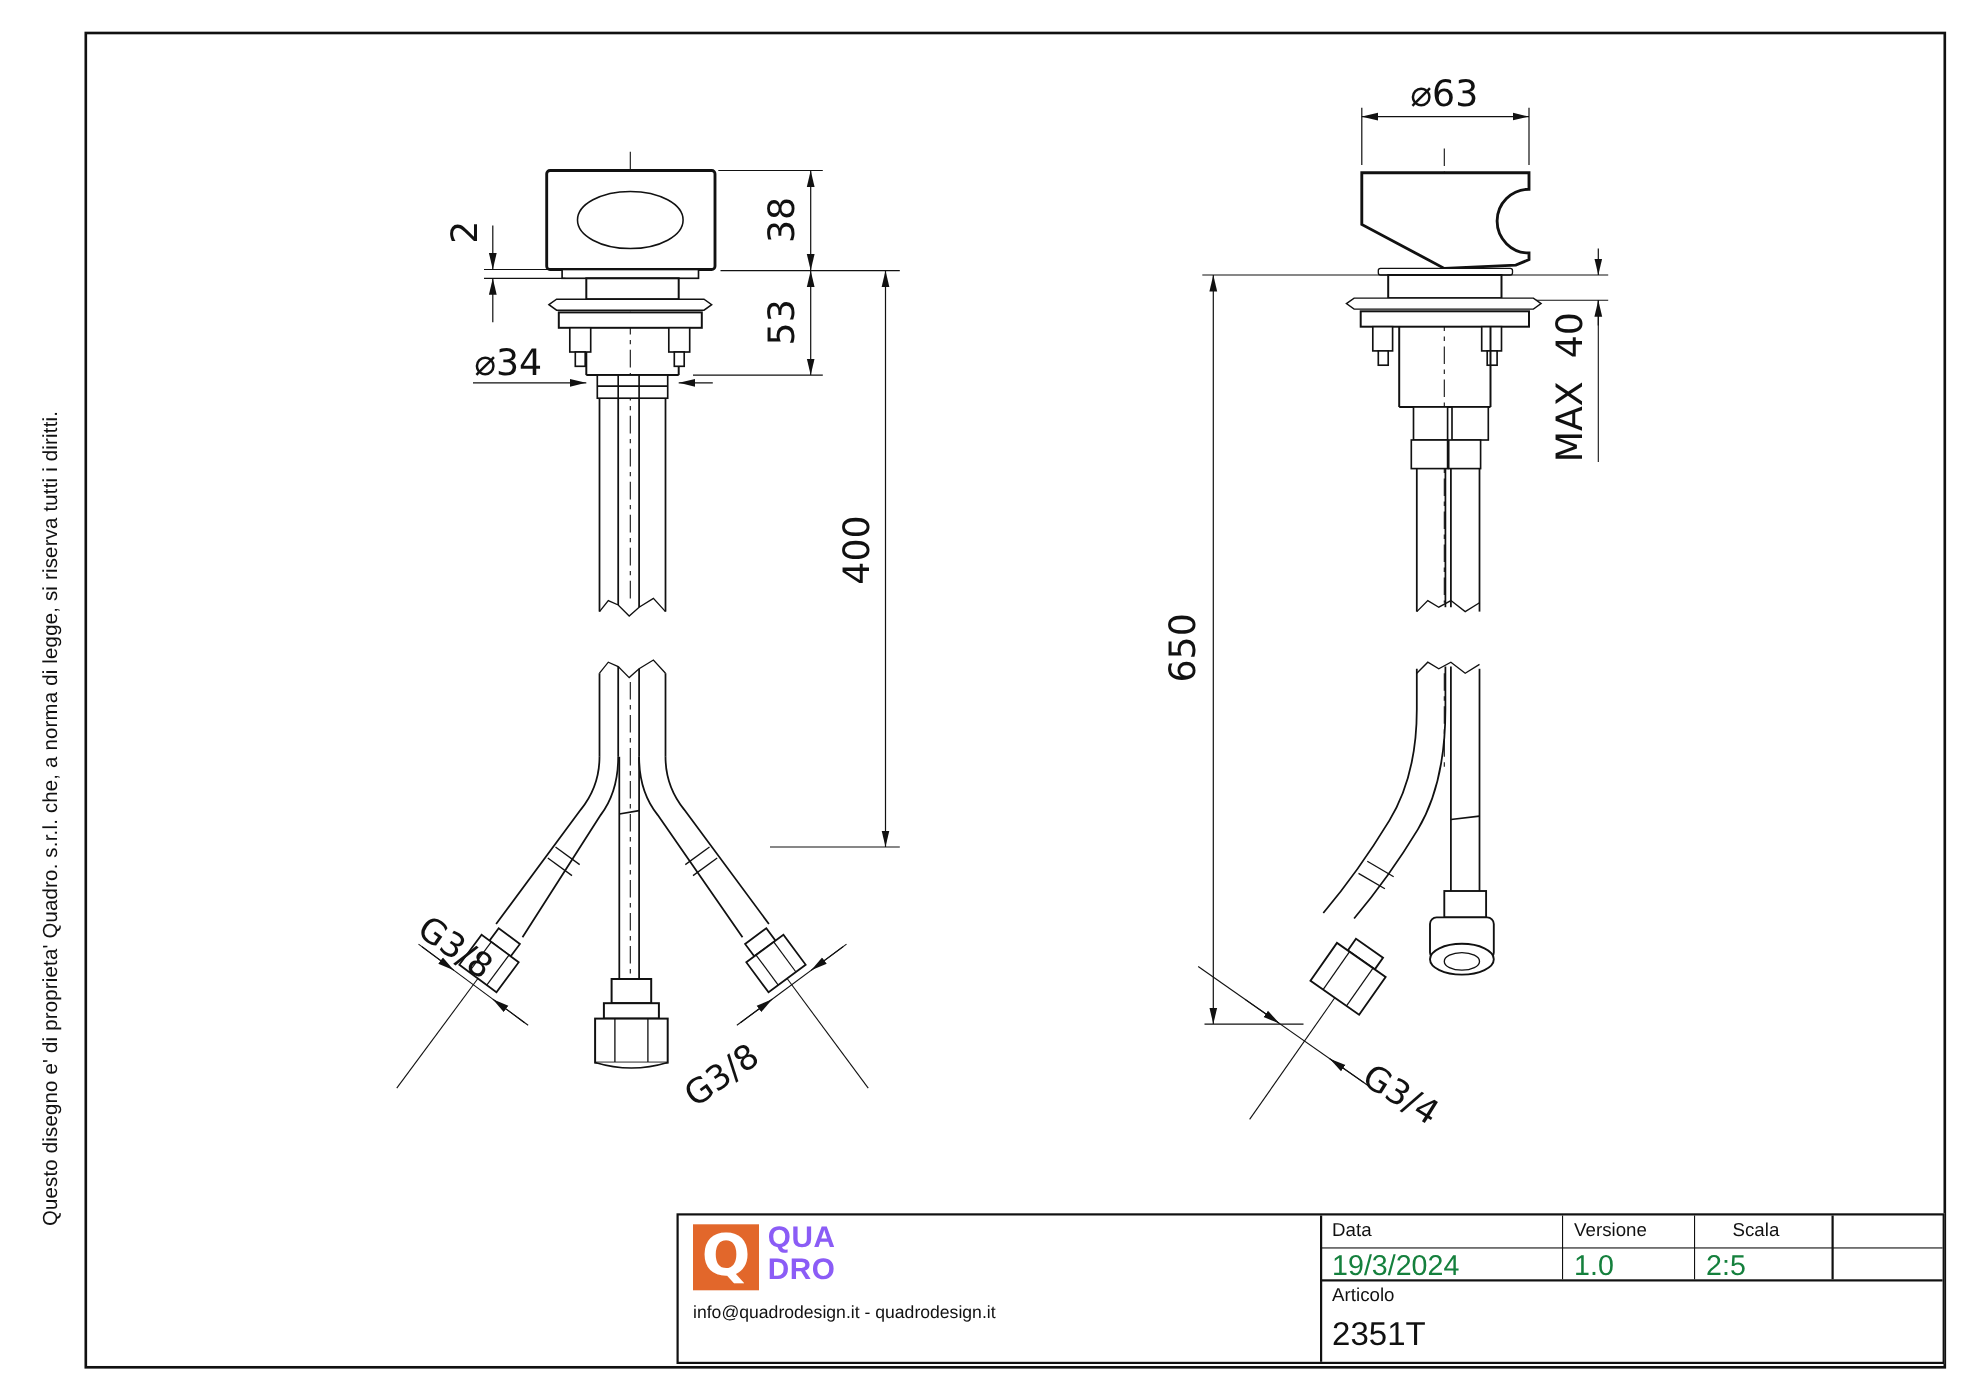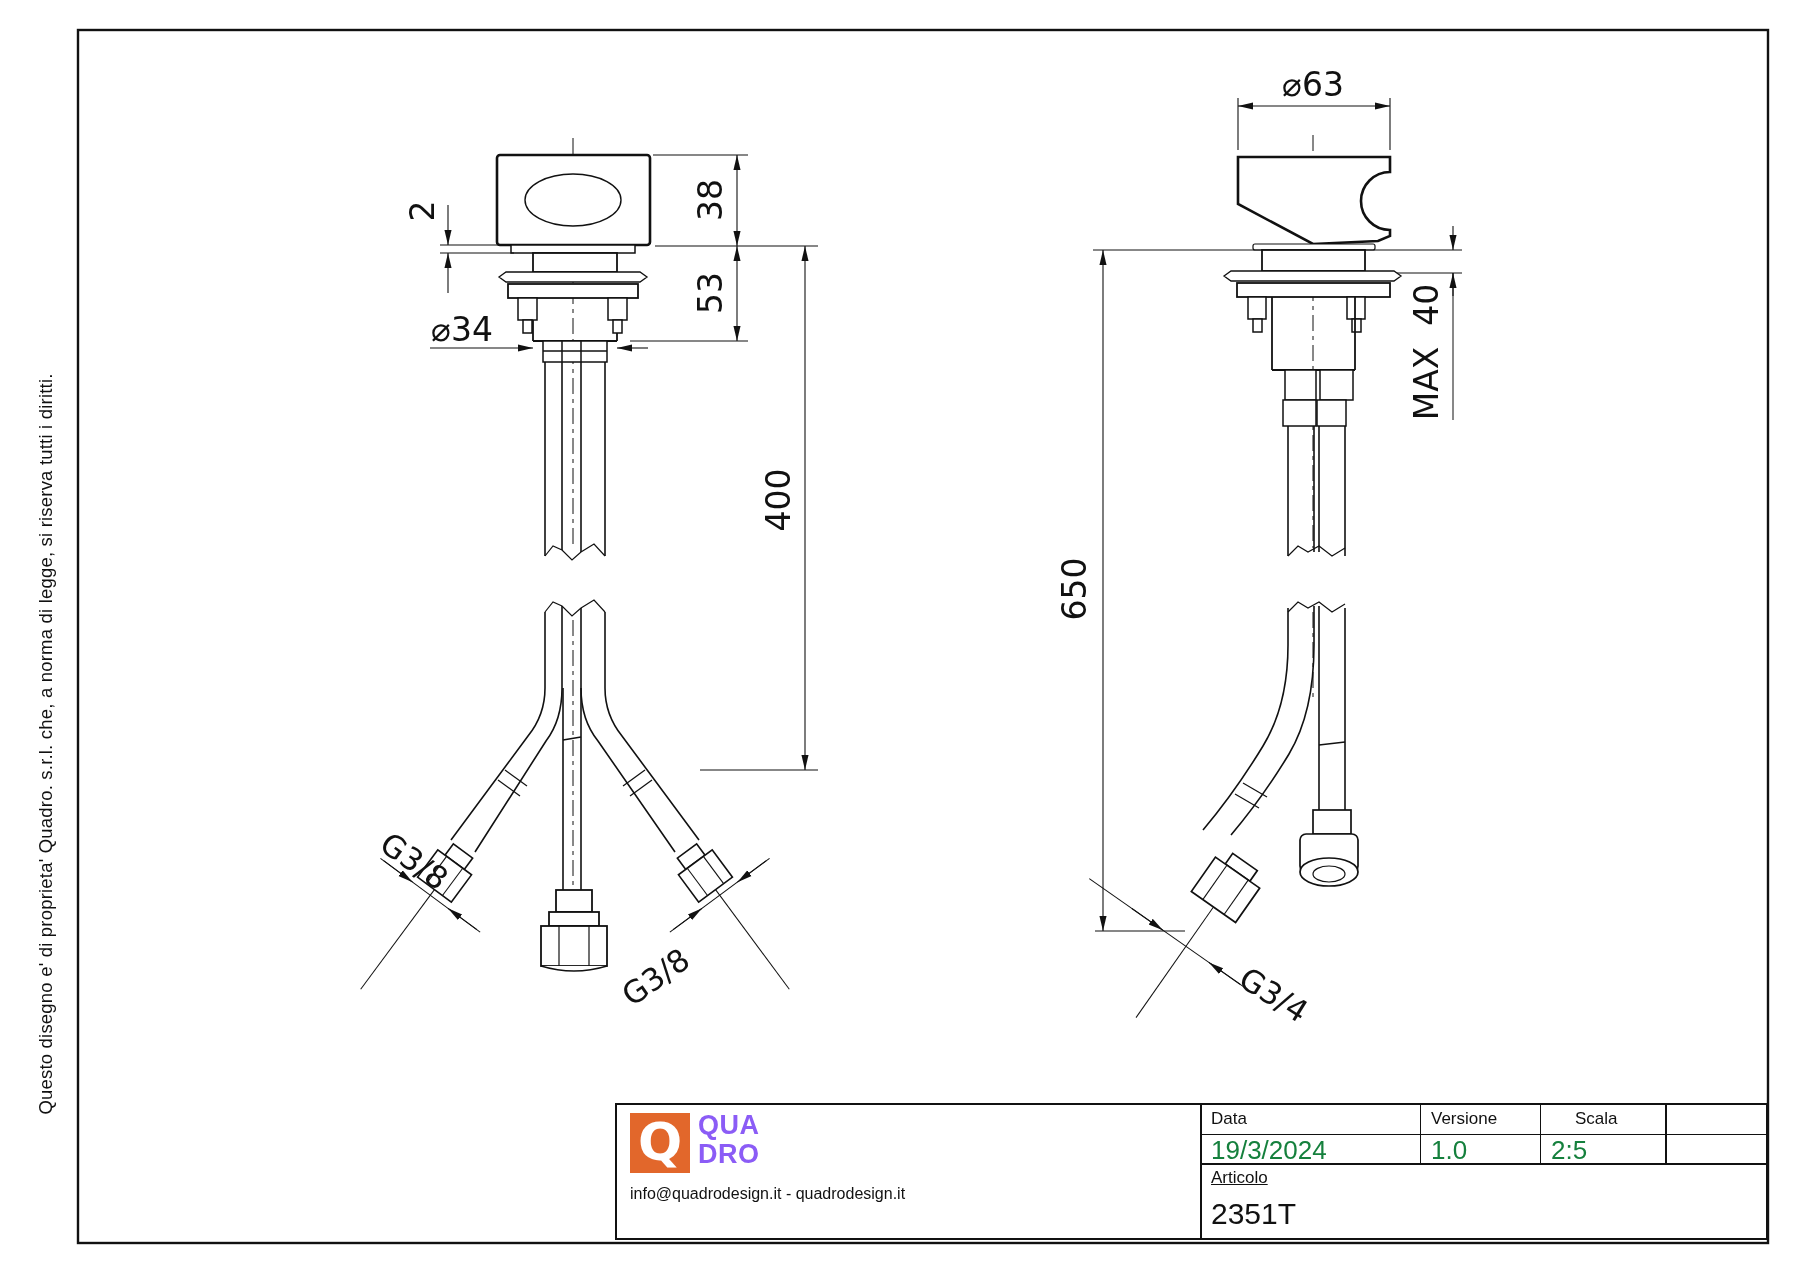--- a/index.html
+++ b/index.html
@@ -288,17 +288,17 @@
       <div>info@quadrodesign.it  -  quadrodesign.it</div>
     </div>
 
     <div class="tb-abs tb-label" style="left:594px;top:4px;text-align:center;">Data</div>
     <div class="tb-abs tb-value" style="left:594px;top:30px;">19/3/2024</div>
     <div class="tb-abs tb-label" style="left:814px;top:4px;">Versione</div>
     <div class="tb-abs tb-value" style="left:814px;top:30px;">1.0</div>
     <div class="tb-abs tb-label" style="left:934px;top:4px;margin-left:24px;">Scala</div>
     <div class="tb-abs tb-value" style="left:934px;top:30px;">2:5</div>
 
-    <div class="tb-abs tb-label" style="left:594px;top:63px;text-decoration:underline;">Articolo</div>
+    <div class="tb-abs tb-label" style="left:594px;top:63px;">Articolo</div>
     <div class="tb-abs tb-art" style="left:594px;top:92px;">2351T</div>
   </div>
 
 </div>
 
 </body></html>

